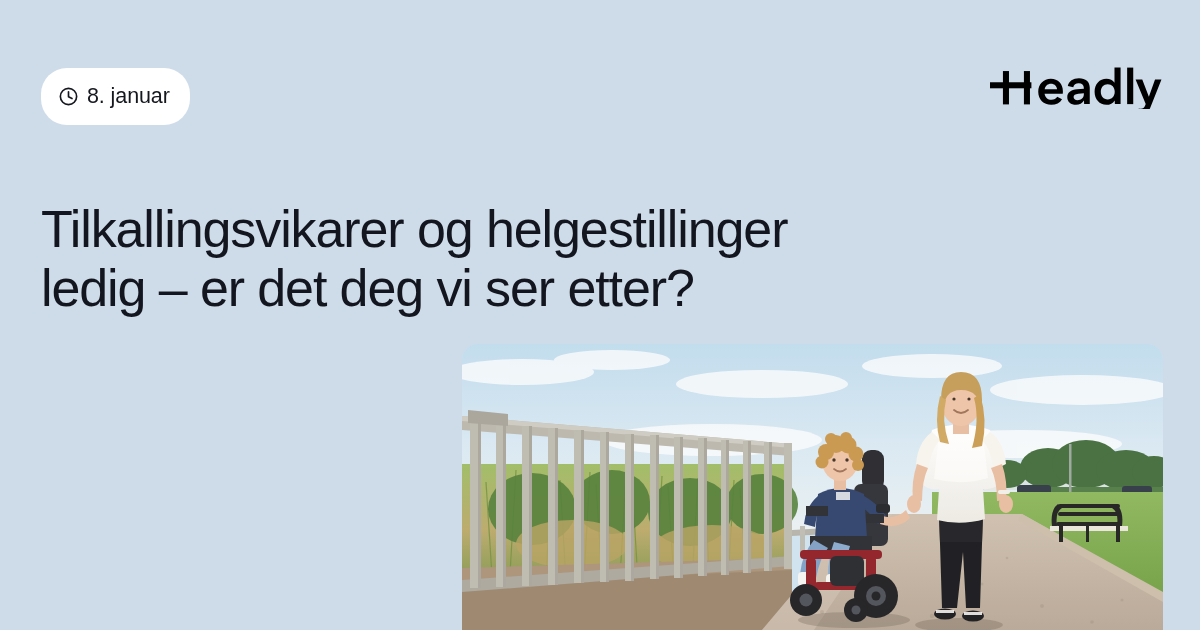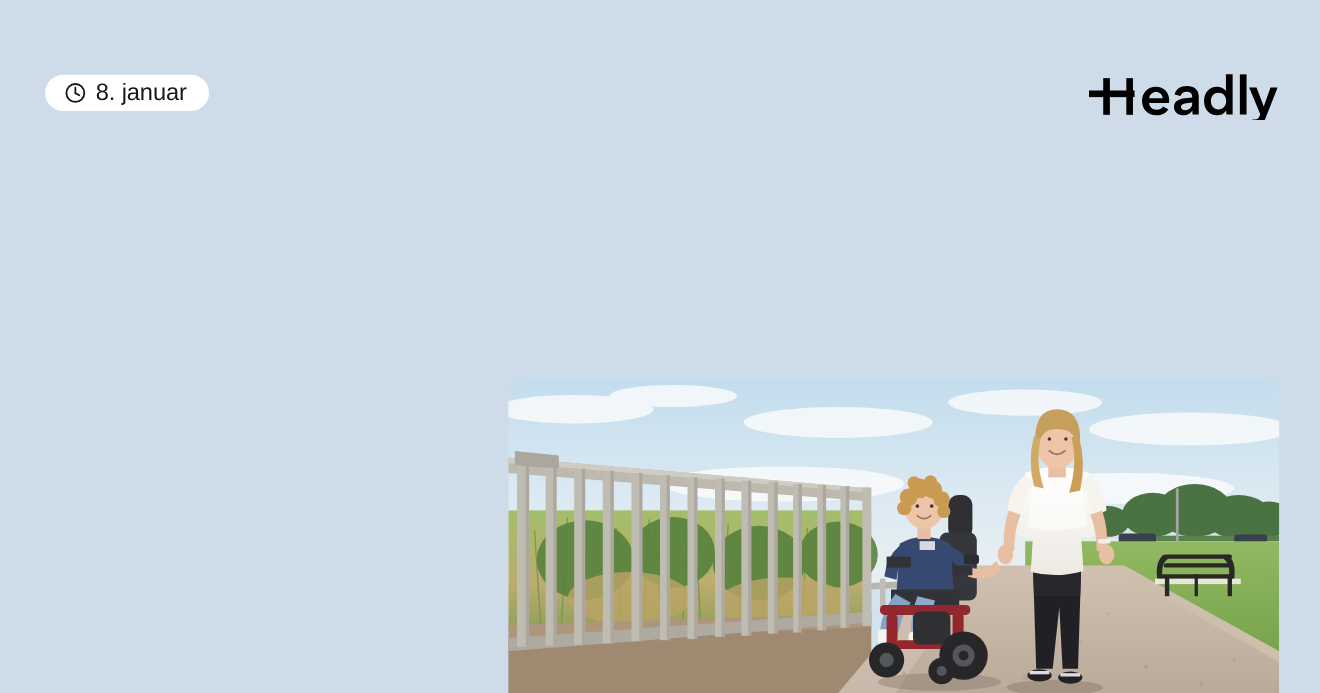--- a/index.html
+++ b/index.html
@@ -10,21 +10,21 @@
     font-family:"Liberation Sans", sans-serif;
     overflow:hidden;
     position:relative;
     -webkit-font-smoothing:antialiased;
   }
   .card{position:absolute;inset:0;background:#cedce9;}
 
   
   .date-pill{
     position:absolute;left:41px;top:68px;
-    height:33px;box-sizing:border-box;
+    height:57px;box-sizing:border-box;
     display:flex;align-items:center;gap:8px;
     padding:0 20px 0 17px;
     background:#ffffff;border-radius:26px;
     color:#15171f;
   }
   .date-pill .clock{display:block;width:21px;height:21px;flex:0 0 auto;margin-top:0px;}
   .date-pill .date-text{
     font-size:21.5px;line-height:1;letter-spacing:-0.1px;
     color:#15171f;white-space:nowrap;
   }
@@ -88,20 +88,22 @@
 
         <path d="M202.5 72.8c-12.1 0-20.6-9.3-20.6-22.6 0-13.4 8.5-22.7 20.6-22.7 6.1 0 11.1 2.6 14 6.9V8h10.6v63.5h-9.9l-.4-6.5c-2.9 4.9-8.1 7.8-14.3 7.8zm2.2-9.4c7.3 0 12.2-5.3 12.2-13.2s-4.9-13.3-12.2-13.3c-7.2 0-12 5.4-12 13.3s4.8 13.2 12 13.2z"></path>
 
         <rect x="238.5" y="8" width="10.6" height="63.5"></rect>
 
         <path d="M263.6 88.5c-1.8 0-3.4-.2-4.9-.5v-9c1.2.3 2.4.4 3.6.4 3.7 0 6-1.6 7.5-5.6l1-2.6-17.6-42.4h11.6l11.5 30 10.7-30h11.2l-19.5 49.2c-3.3 8.3-8 10.5-15.1 10.5z"></path>
       </g>
     </svg>
   </div>
 
+  <h1 class="headline">Tilkallingsvikarer og helgestillinger
+ledig – er det deg vi ser etter?</h1>
 
   <div class="photo">
     <svg viewBox="0 0 701 286" preserveAspectRatio="xMidYMid slice" xmlns="http://www.w3.org/2000/svg" aria-hidden="true">
       <defs>
         <linearGradient id="sky" x1="0" y1="0" x2="0" y2="1">
           <stop offset="0%" stop-color="#bfdcef"></stop>
           <stop offset="55%" stop-color="#d9e9f4"></stop>
           <stop offset="100%" stop-color="#eaf1f4"></stop>
         </linearGradient>
         <linearGradient id="pathg" x1="0" y1="0" x2="0" y2="1">

